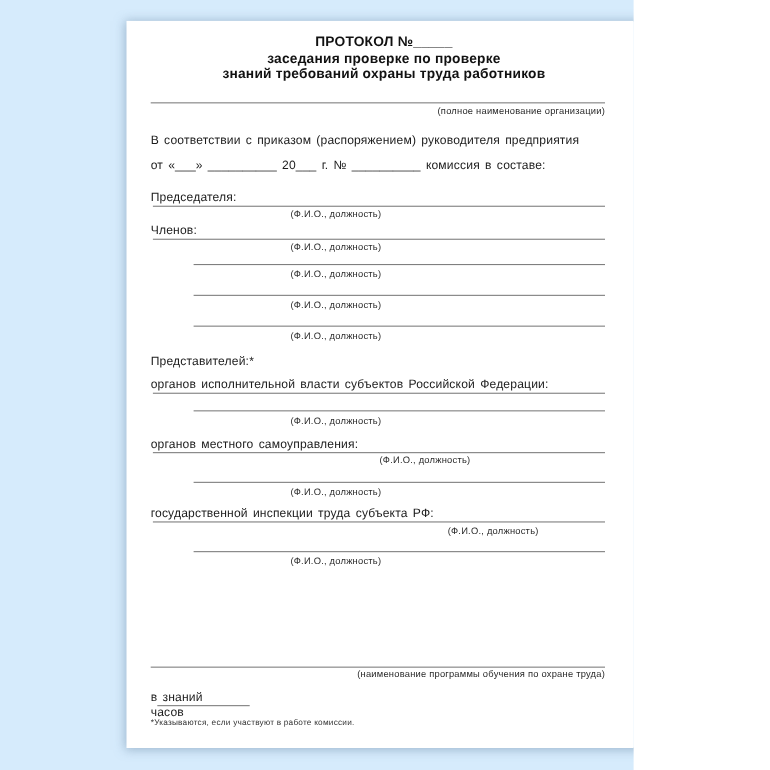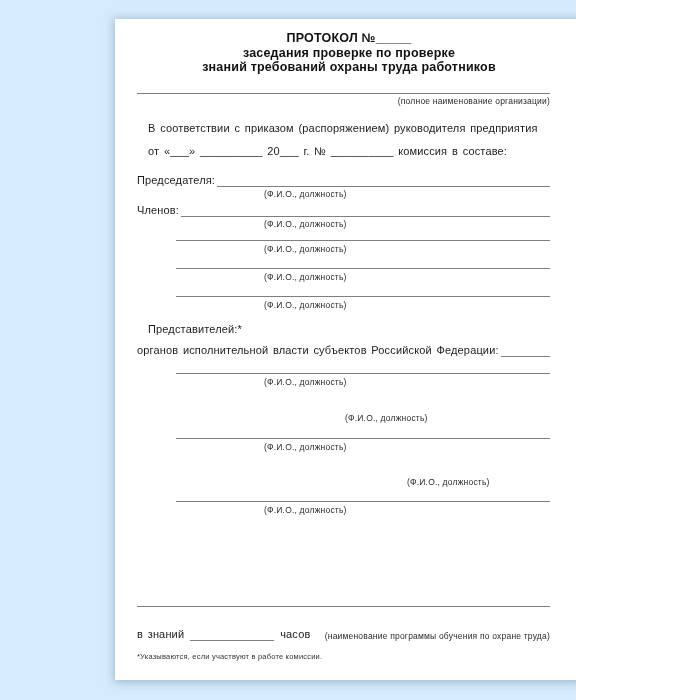--- a/index.html
+++ b/index.html
@@ -18,26 +18,25 @@
   }
   .title {
     position:absolute; top:12px; left:0; right:0;
     text-align:center; font-weight:bold; font-size:12.5px; line-height:14.5px;
     color:#111; letter-spacing:0.2px;
   }
   .text {
     position:absolute; left:22px; right:33px;
     font-size:11px; color:#1c1c1c; letter-spacing:0.15px; word-spacing:1.5px;
     white-space:nowrap;
-    margin-left:11px;
   }
   .lrow {
     position:absolute; left:22px; right:33px; display:flex; height:13px;
     font-size:11px; line-height:13px; color:#1c1c1c;
-    letter-spacing:0.15px; word-spacing:1.5px;
+    letter-spacing:0.15px; word-spacing:1.5px;flex-direction:column;
   }
   .lrow .lbl { white-space:nowrap; }
   .lrow .ln  { flex:1; border-bottom:1.5px solid #7f7f7f; margin-left:2px; }
   .vln { width:84px; border-bottom:1.5px solid #7f7f7f; margin:0 6px; }
   .hline {
     position:absolute; left:22px; right:33px; height:0;
     border-bottom:1.5px solid #7f7f7f;
   }
   .sline {
     position:absolute; left:61px; right:33px; height:0;
@@ -91,33 +90,41 @@
 
     <div class="text" style="top:304px">Представителей:*</div>
 
     <div class="lrow" style="top:325px">
       <span class="lbl">органов исполнительной власти субъектов Российской Федерации:</span>
         <span class="ln"></span>
     </div>
     <div class="sline" style="top:354px"></div>
     <div class="cap" style="top:358px;left:149px">(Ф.И.О., должность)</div>
 
+    <div class="lrow" style="top:379px">
+      <span class="lbl">органов местного самоуправления:</span>
+        <span class="ln"></span>
+    </div>
     <div class="cap" style="top:394px;left:230px">(Ф.И.О., должность)</div>
 
     <div class="sline" style="top:419px"></div>
     <div class="cap" style="top:423px;left:149px">(Ф.И.О., должность)</div>
 
+    <div class="lrow" style="top:442px">
+      <span class="lbl">государственной инспекции труда субъекта РФ:</span>
+        <span class="ln"></span>
+    </div>
     <div class="cap" style="top:458px;left:292px">(Ф.И.О., должность)</div>
 
     <div class="sline" style="top:482px"></div>
     <div class="cap" style="top:486px;left:149px">(Ф.И.О., должность)</div>
 
 
     <div class="hline" style="top:587px"></div>
-    <div class="cap center" style="top:612px">(наименование программы обучения по охране труда)</div>
+    <div class="cap center" style="top:588px">(наименование программы обучения по охране труда)</div>
 
     <div class="lrow" style="top:609px">
       <span class="lbl">в знаний</span>
         <span class="vln"></span>
         <span class="lbl">часов</span>
     </div>
 
     <div class="footnote" style="top:633px">*Указываются, если участвуют в работе комиссии.</div>
 
   </div>

